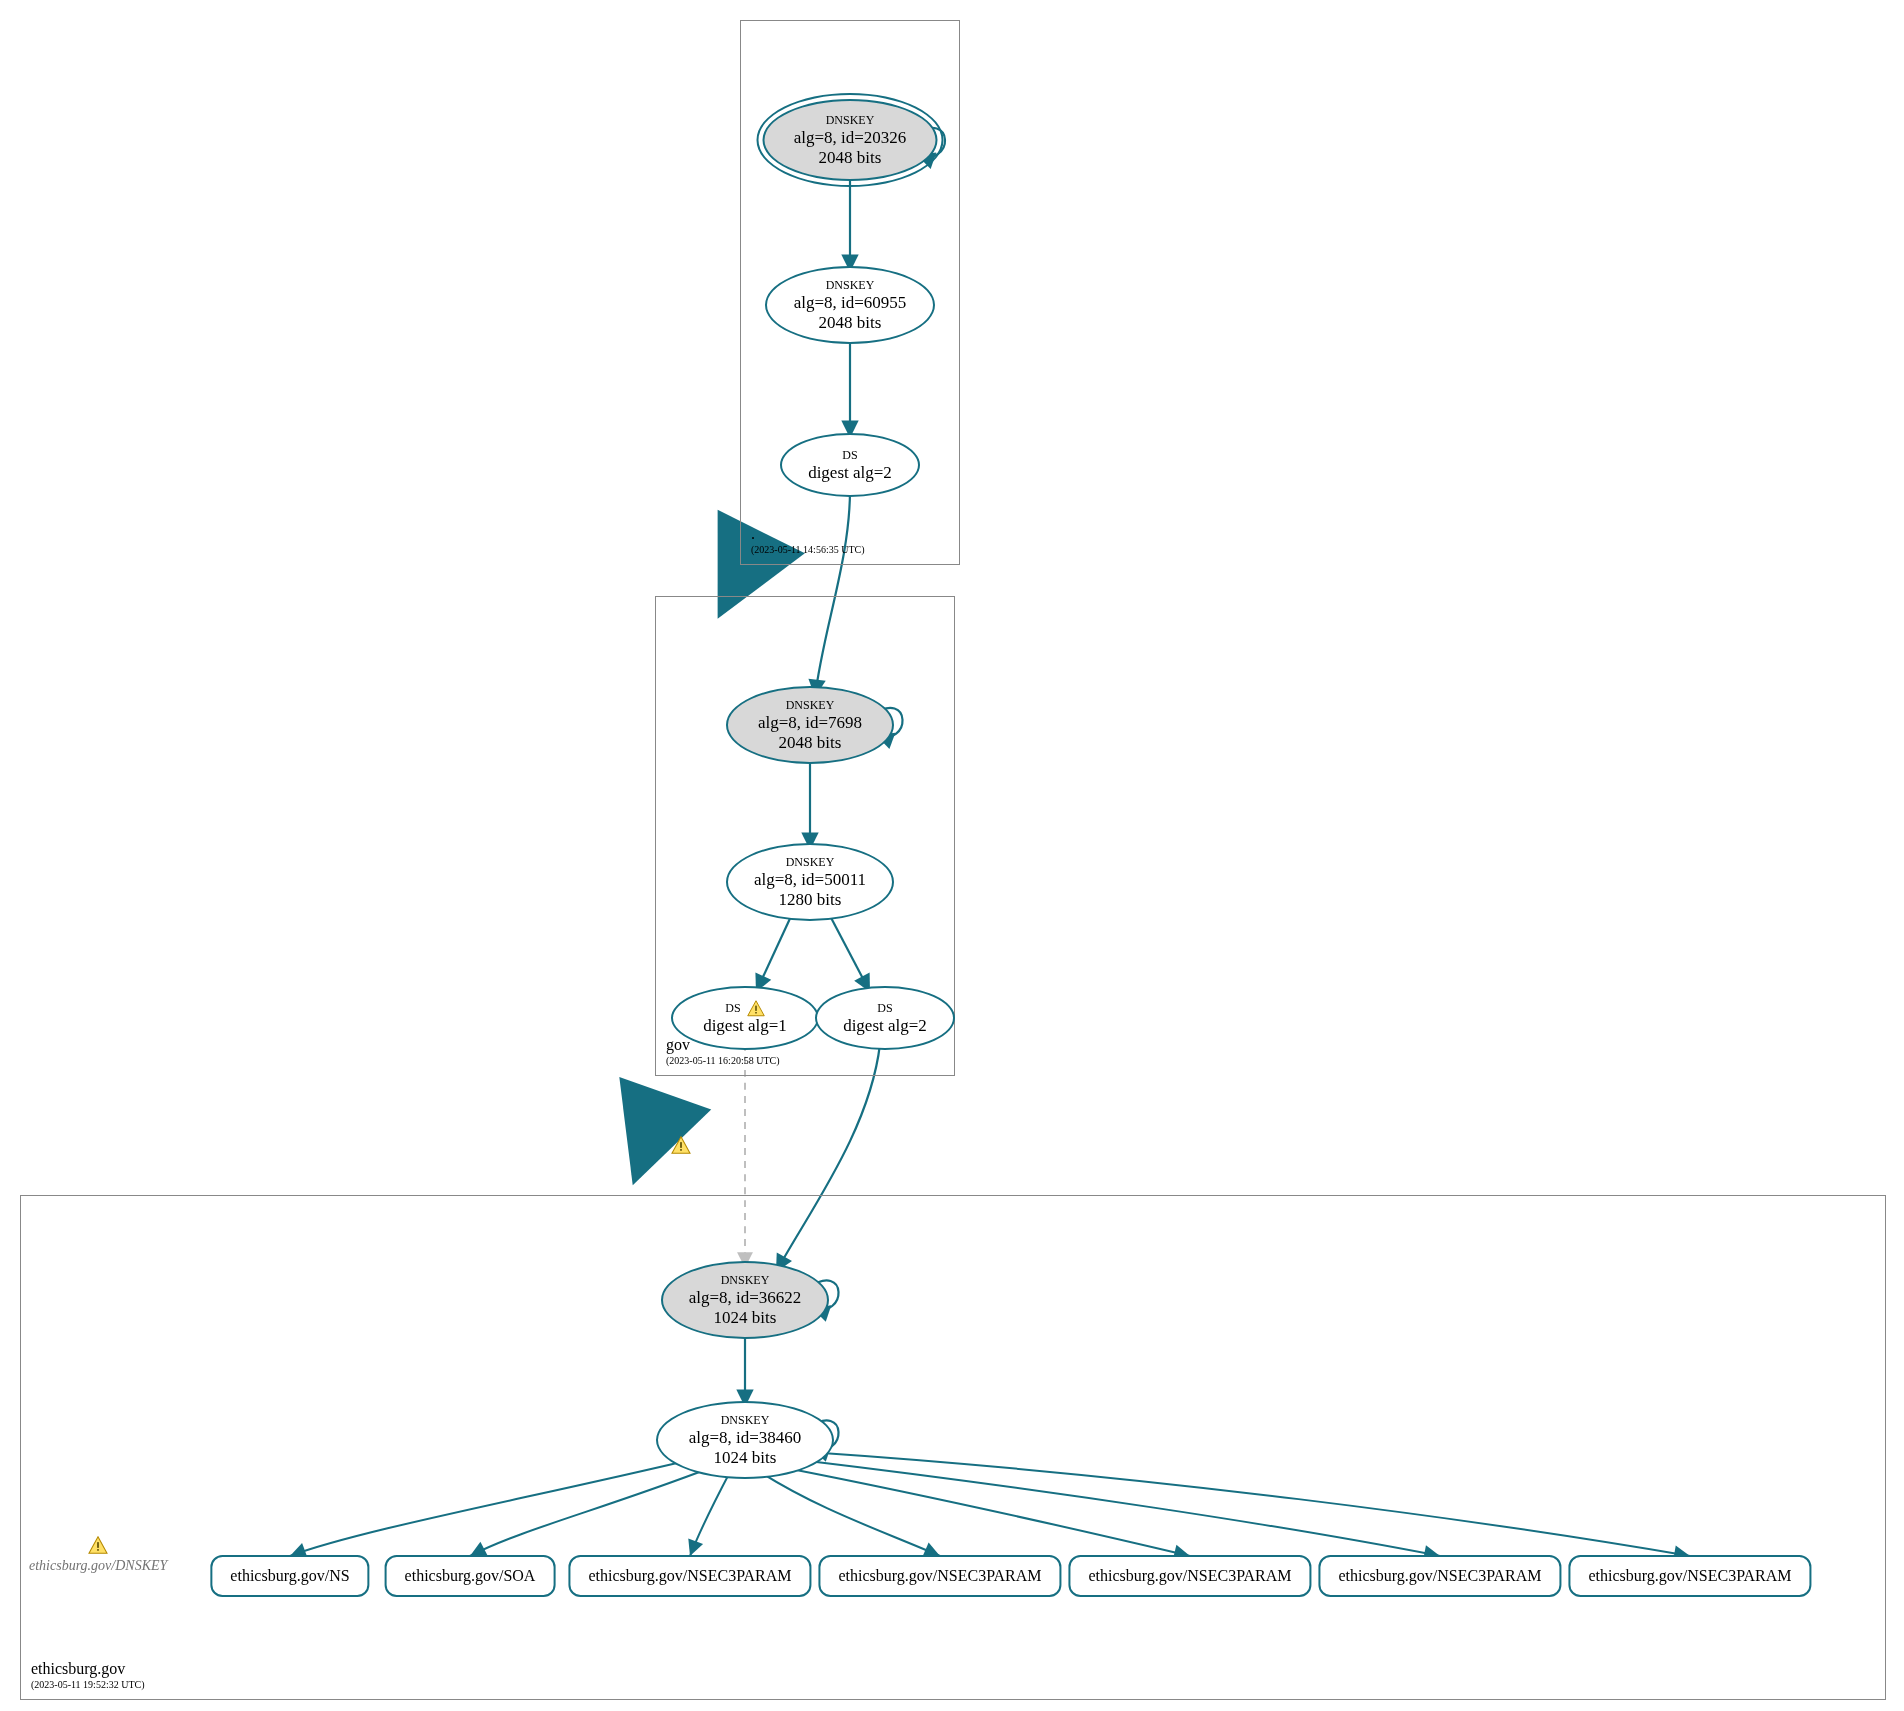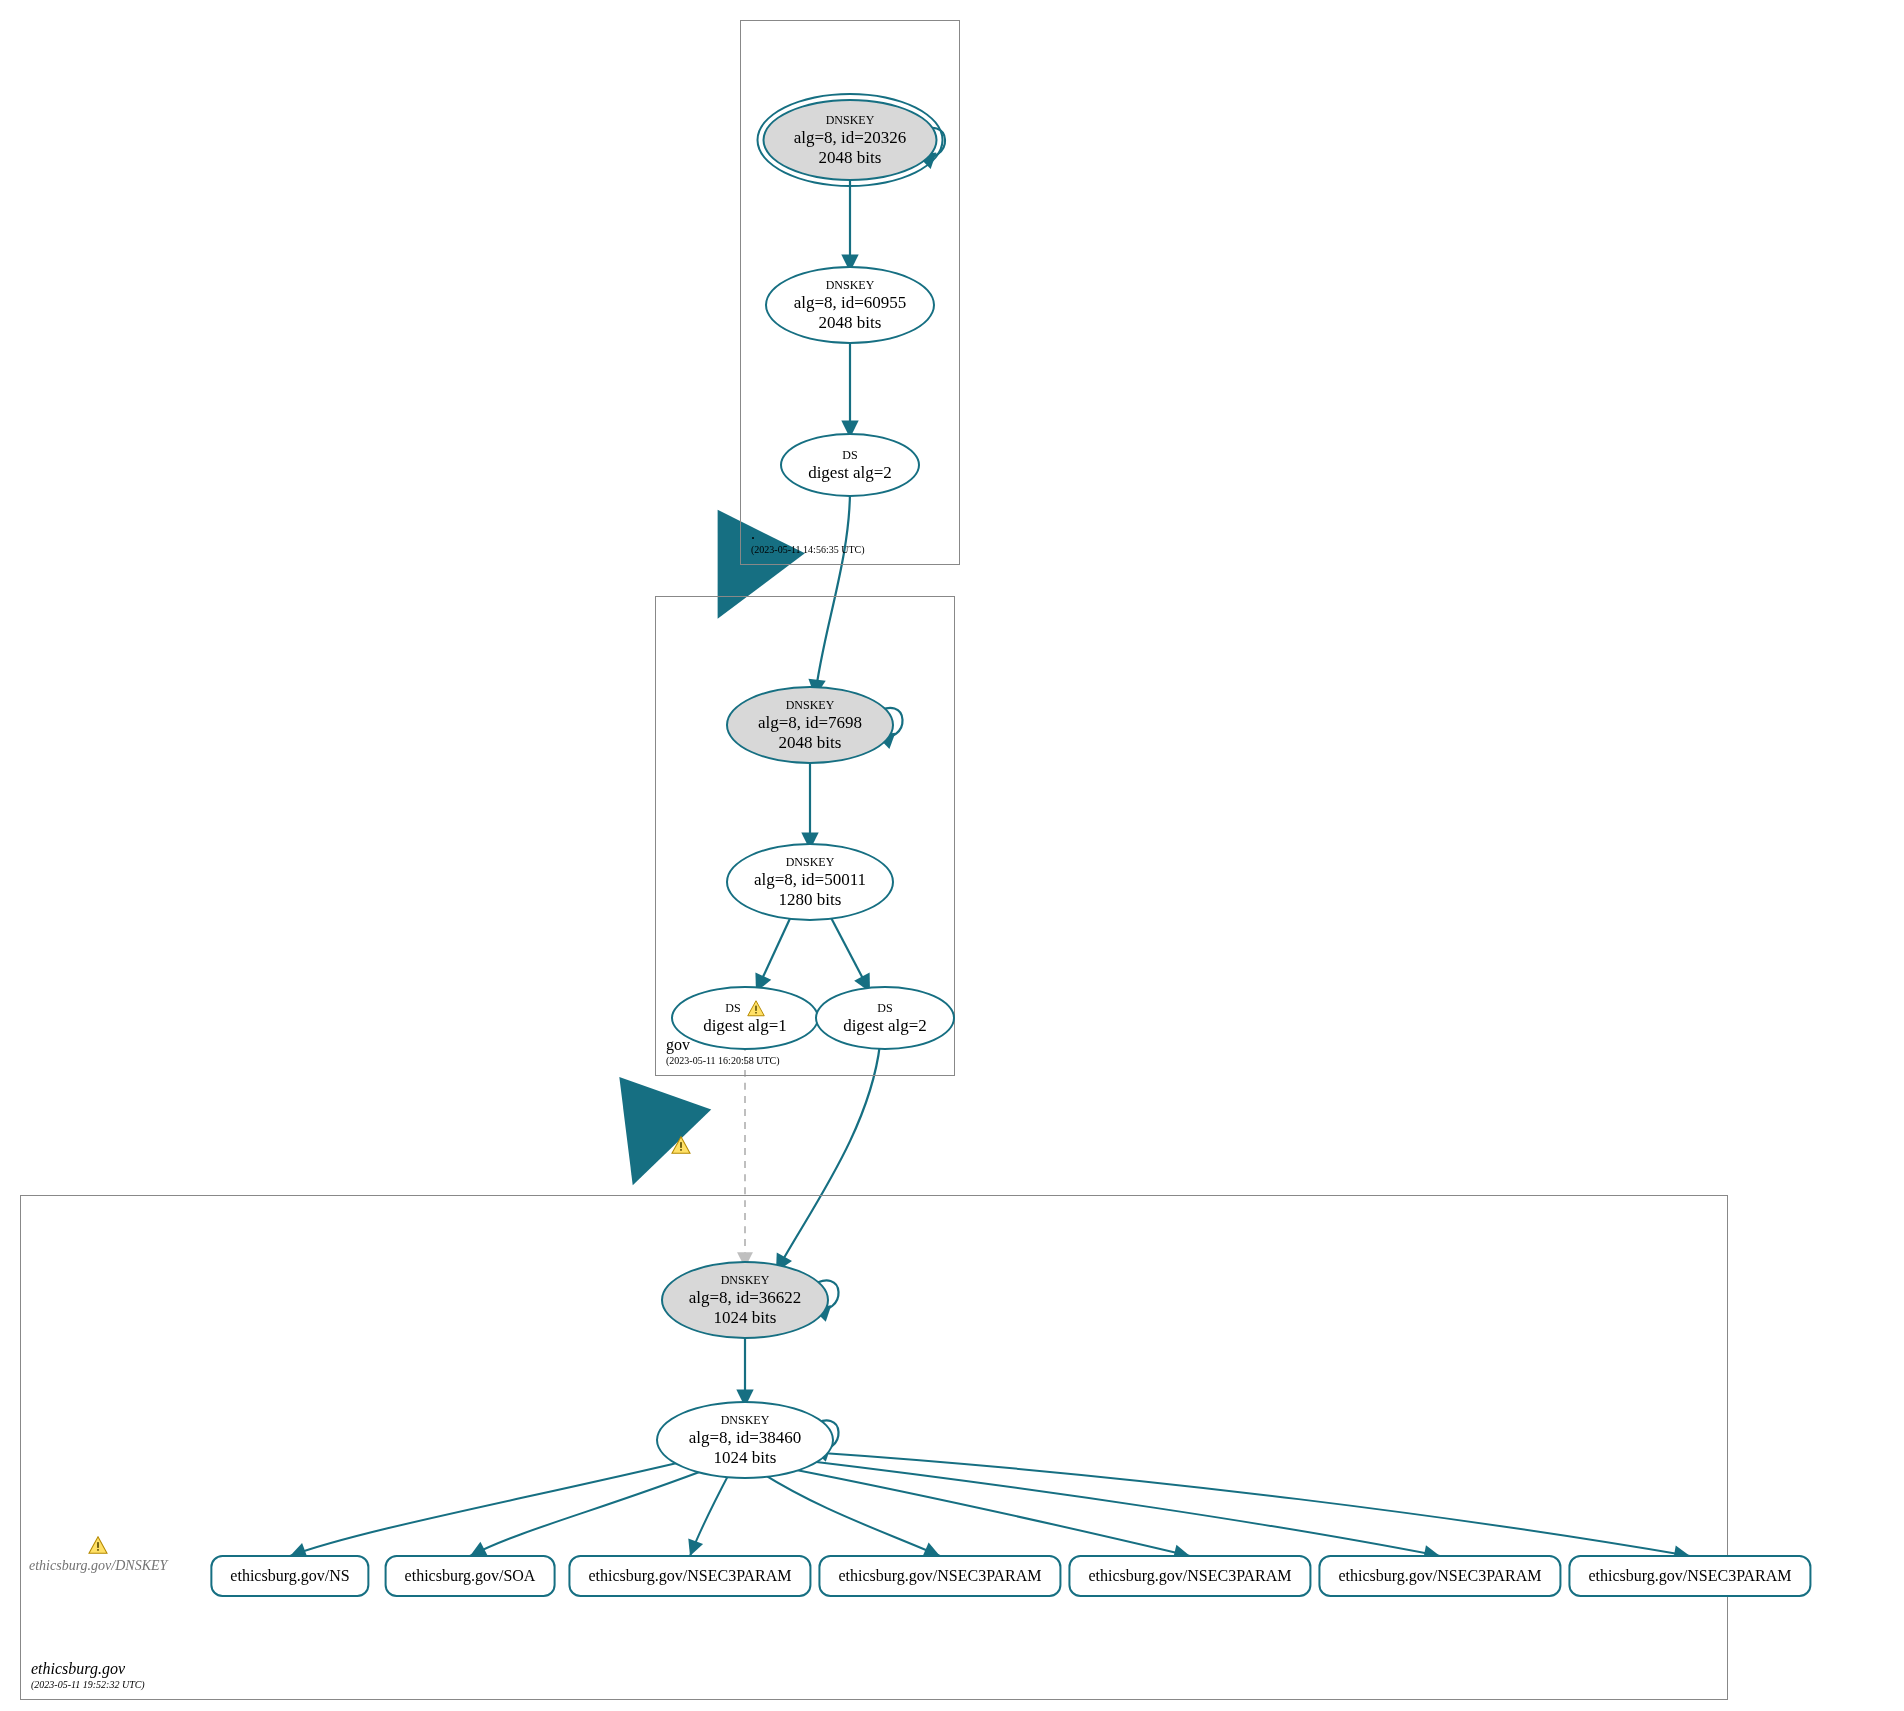--- a/index.html
+++ b/index.html
@@ -172,21 +172,21 @@
     </div>
   </div>
 
   <div class="zone" style="left:655px; top:596px; width:300px; height:480px;">
     <div class="zone-label">
       <div>gov</div>
       <div class="ts">(2023-05-11 16:20:58 UTC)</div>
     </div>
   </div>
 
-  <div class="zone" style="left:20px; top:1195px; width:1708px; height:505px;font-style:italic;">
+  <div class="zone" style="left:20px; top:1195px; width:1866px; height:505px;">
     <div class="zone-label">
       <div>ethicsburg.gov</div>
       <div class="ts">(2023-05-11 19:52:32 UTC)</div>
     </div>
   </div>
 
   <div class="node ellipse ksk doublering" style="left:850px; top:140px; width:135px; height:66px;">
     <div class="title">DNSKEY</div>
     <div class="sub">alg=8, id=20326</div>
     <div class="sub">2048 bits</div>

